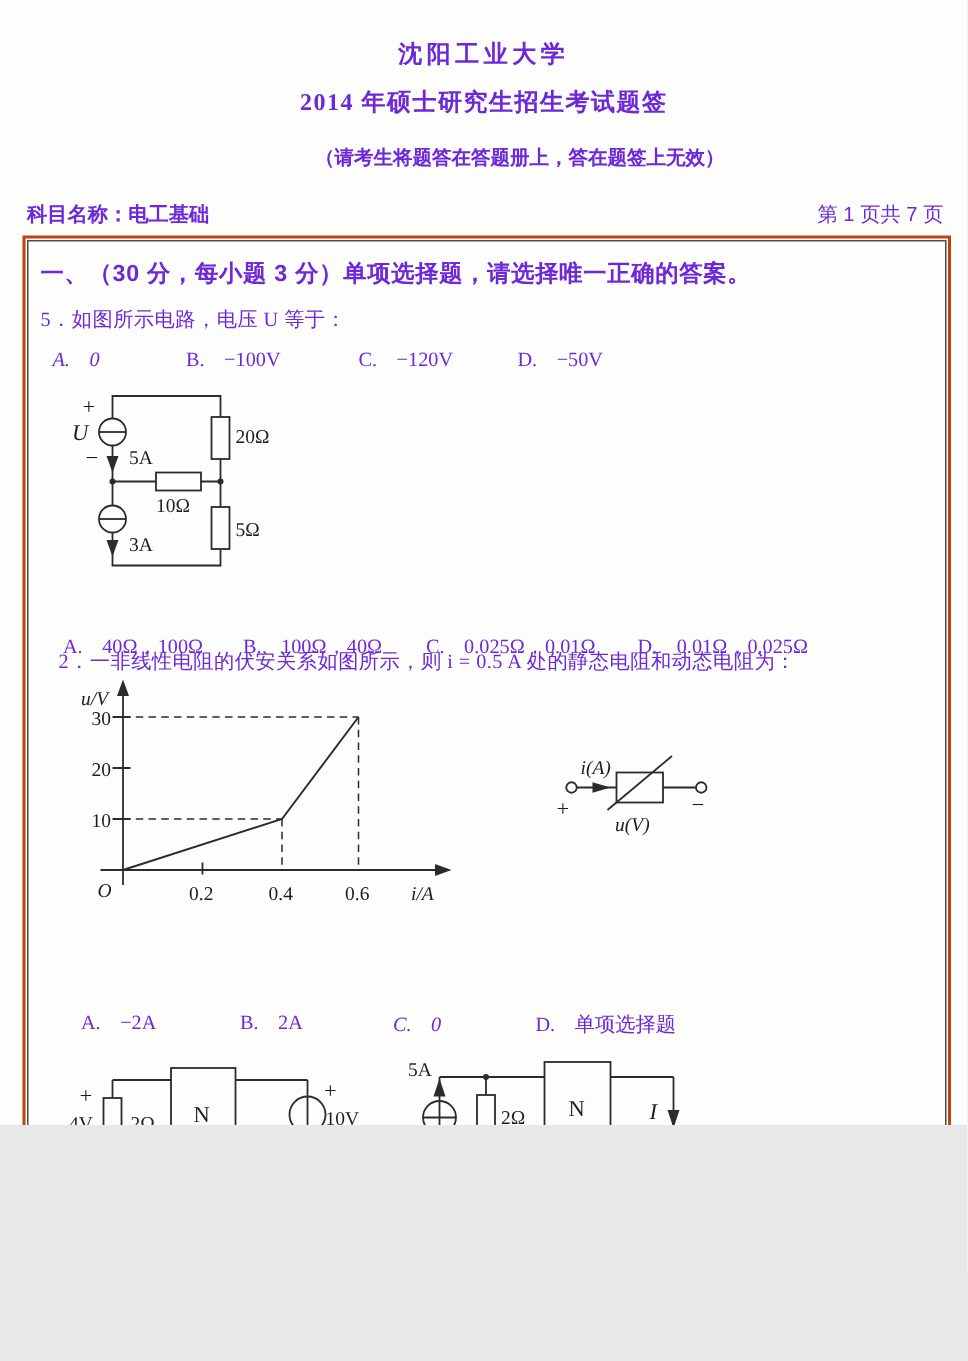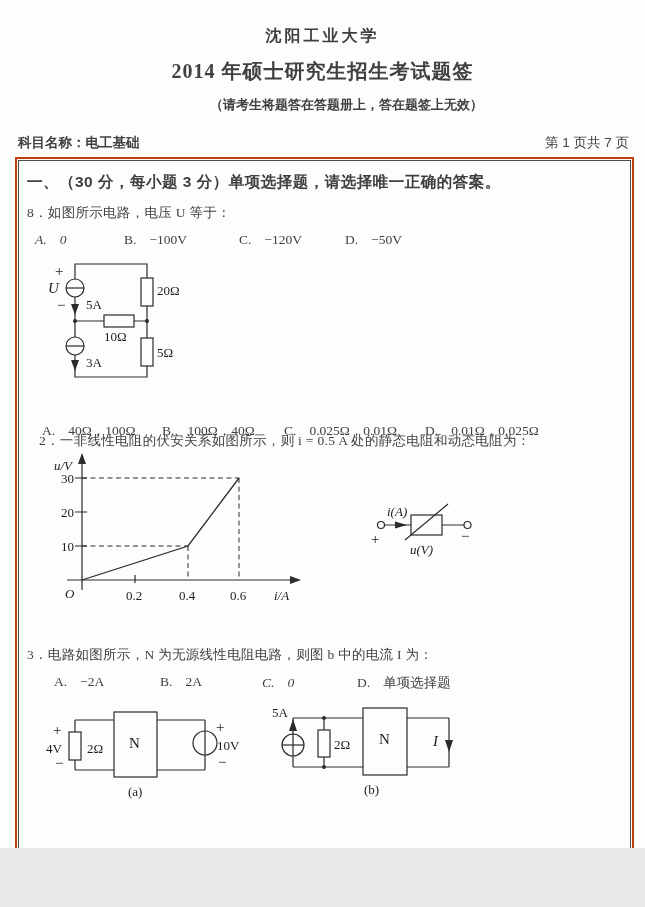--- a/index.html
+++ b/index.html
@@ -1,21 +1,21 @@
 <!DOCTYPE html>
 <html><head>
 <meta charset="utf-8">
 <style>
   html,body{margin:0;padding:0;background:#e8e8e8;}
-  .page{position:relative;width:645px;height:848px;background:#fdfdfc;overflow:hidden;
-        font-family:"Liberation Serif","DejaVu Serif",serif;color:#404040;}
+  .page{position:relative;width:645px;height:750px;background:#fdfdfc;overflow:hidden;
+        font-family:"Liberation Serif","DejaVu Serif",serif;color:#6d28d9;}
   .abs{position:absolute;white-space:nowrap;}
   .center{position:absolute;left:0;width:100%;text-align:center;white-space:nowrap;}
   .university{top:26px;font-size:16px;font-weight:bold;letter-spacing:3px;}
-  .title{top:58px;font-size:20px;font-weight:bold;letter-spacing:1px;}
+  .title{top:58px;font-size:16px;font-weight:bold;letter-spacing:1px;}
   .notice{top:96px;font-size:13px;font-weight:bold;margin-left:24px;}
   .subject{left:18px;top:134px;font-size:13.5px;font-weight:bold;
            font-family:"Liberation Sans","DejaVu Sans",sans-serif;}
   .pageno{right:16px;top:134px;font-size:13.5px;font-weight:normal;
           font-family:"Liberation Sans","DejaVu Sans",sans-serif;}
   .exam-box{position:absolute;left:15px;top:157px;width:615px;height:719px;
             border:2px solid #c2410c;}
   .exam-box-inner{position:absolute;inset:1px;border:1px solid #4c4c4c;}
   .section-heading{left:10px;top:13px;font-size:15.5px;font-weight:bold;
             font-family:"Liberation Sans","DejaVu Sans",sans-serif;letter-spacing:.5px;}
@@ -40,21 +40,21 @@
   <div class="center title">2014 年硕士研究生招生考试题签</div>
   <div class="center notice">（请考生将题答在答题册上，答在题签上无效）</div>
   <div class="abs subject">科目名称：电工基础</div>
   <div class="abs pageno">第 1 页共 7 页</div>
 
   <div class="exam-box">
     <div class="exam-box-inner"></div>
 
     <div class="abs section-heading">一、（30 分，每小题 3 分）单项选择题，请选择唯一正确的答案。</div>
 
-    <div class="abs q-text" style="left:10px;top:45px;">8．如图所示电路，电压 U 等于：</div>
+    <div class="abs q-text" style="left:10px;top:45px;">5．如图所示电路，电压 U 等于：</div>
     <div class="opt" style="left:18px;top:73px;font-style:italic;">
       <span class="opt-key">A.</span><span>0</span>
     </div>
     <div class="opt" style="left:107px;top:73px;">
       <span class="opt-key">B.</span><span>−100V</span>
     </div>
     <div class="opt" style="left:222px;top:73px;">
       <span class="opt-key">C.</span><span>−120V</span>
     </div>
     <div class="opt" style="left:328px;top:73px;">
@@ -123,21 +123,20 @@
       <path class="w" d="M15.5,36 H42 M73,36 H95"></path>
       <polygon class="f" points="26,32.5 26,39.5 38,36"></polygon>
       <rect class="w" x="42" y="26" width="31" height="20"></rect>
       <path class="w" d="M36,51 L79,15"></path>
       <text x="18" y="27" class="it">i(A)</text>
       <text x="2" y="55" class="big">+</text>
       <text x="92" y="52" class="big">−</text>
       <text x="41" y="65" class="it">u(V)</text>
     </svg>
 
-    <div class="abs q-text" style="left:10px;top:487px;">3．电路如图所示，N 为无源线性电阻电路，则图 b 中的电流 I 为：</div>
     <div class="opt" style="left:37px;top:515px;">
       <span class="opt-key">A.</span><span>−2A</span>
     </div>
     <div class="opt" style="left:143px;top:515px;">
       <span class="opt-key">B.</span><span>2A</span>
     </div>
     <div class="opt" style="left:245px;top:516px;font-style:italic;">
       <span class="opt-key">C.</span><span>0</span>
     </div>
     <div class="opt" style="left:340px;top:515px;">

